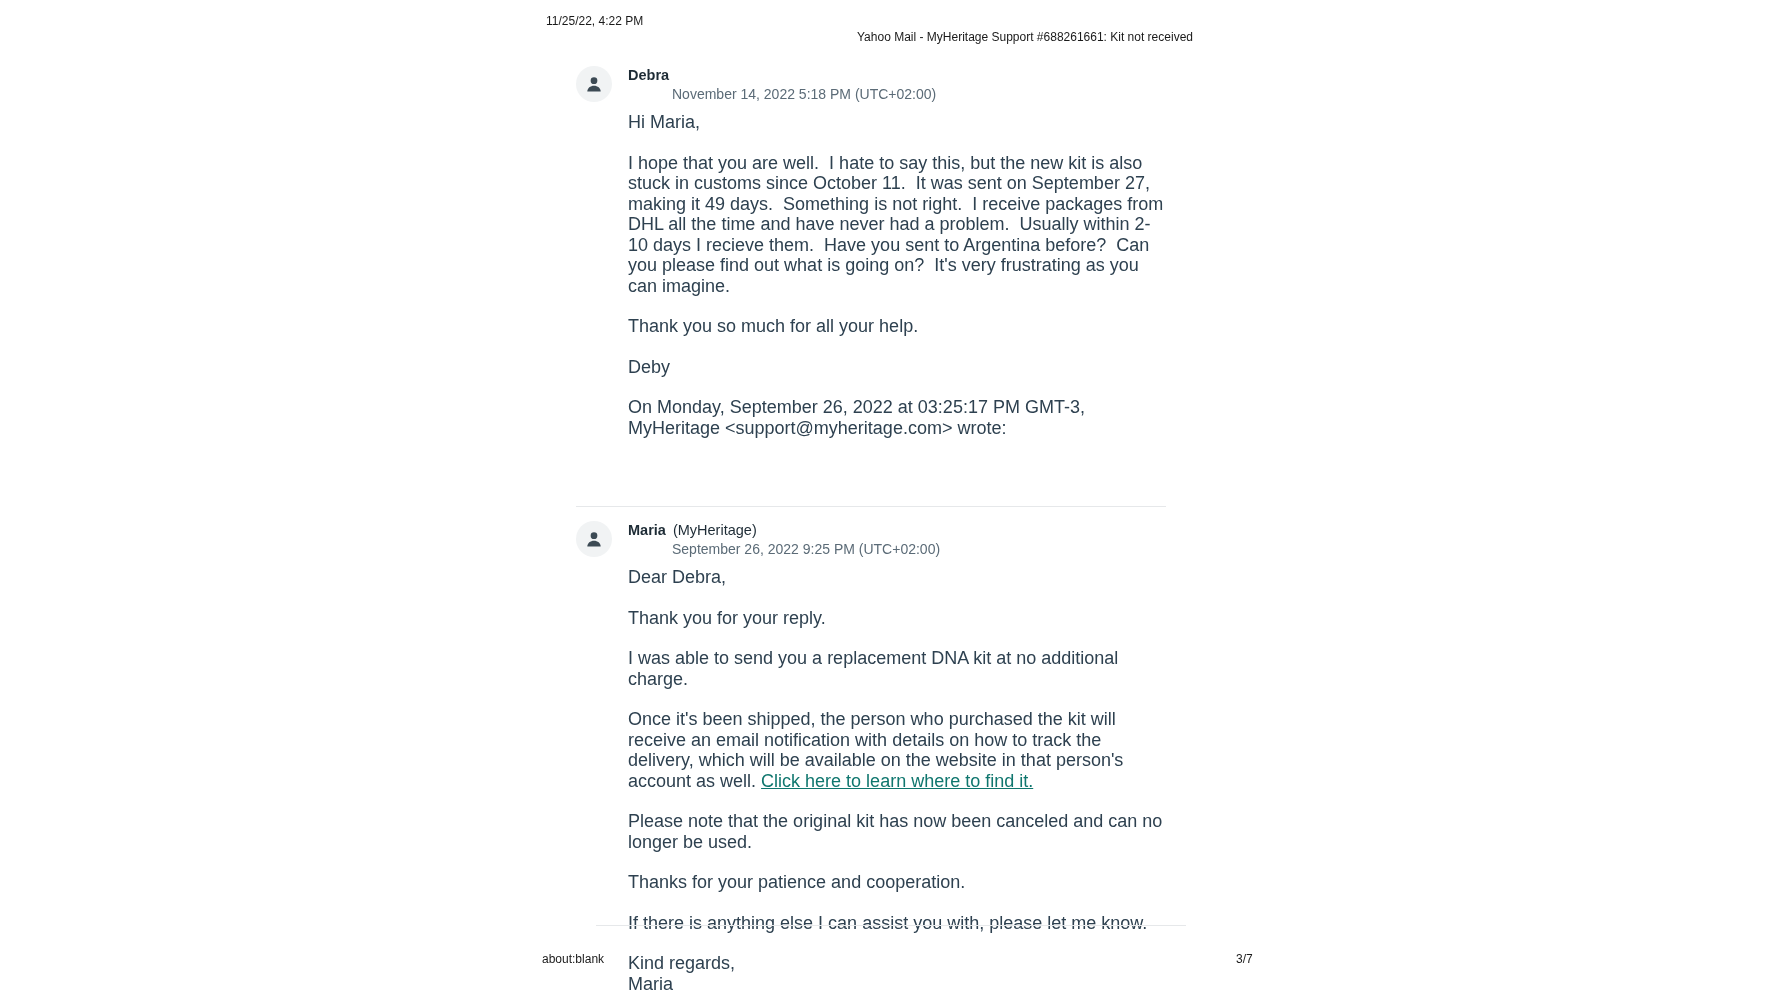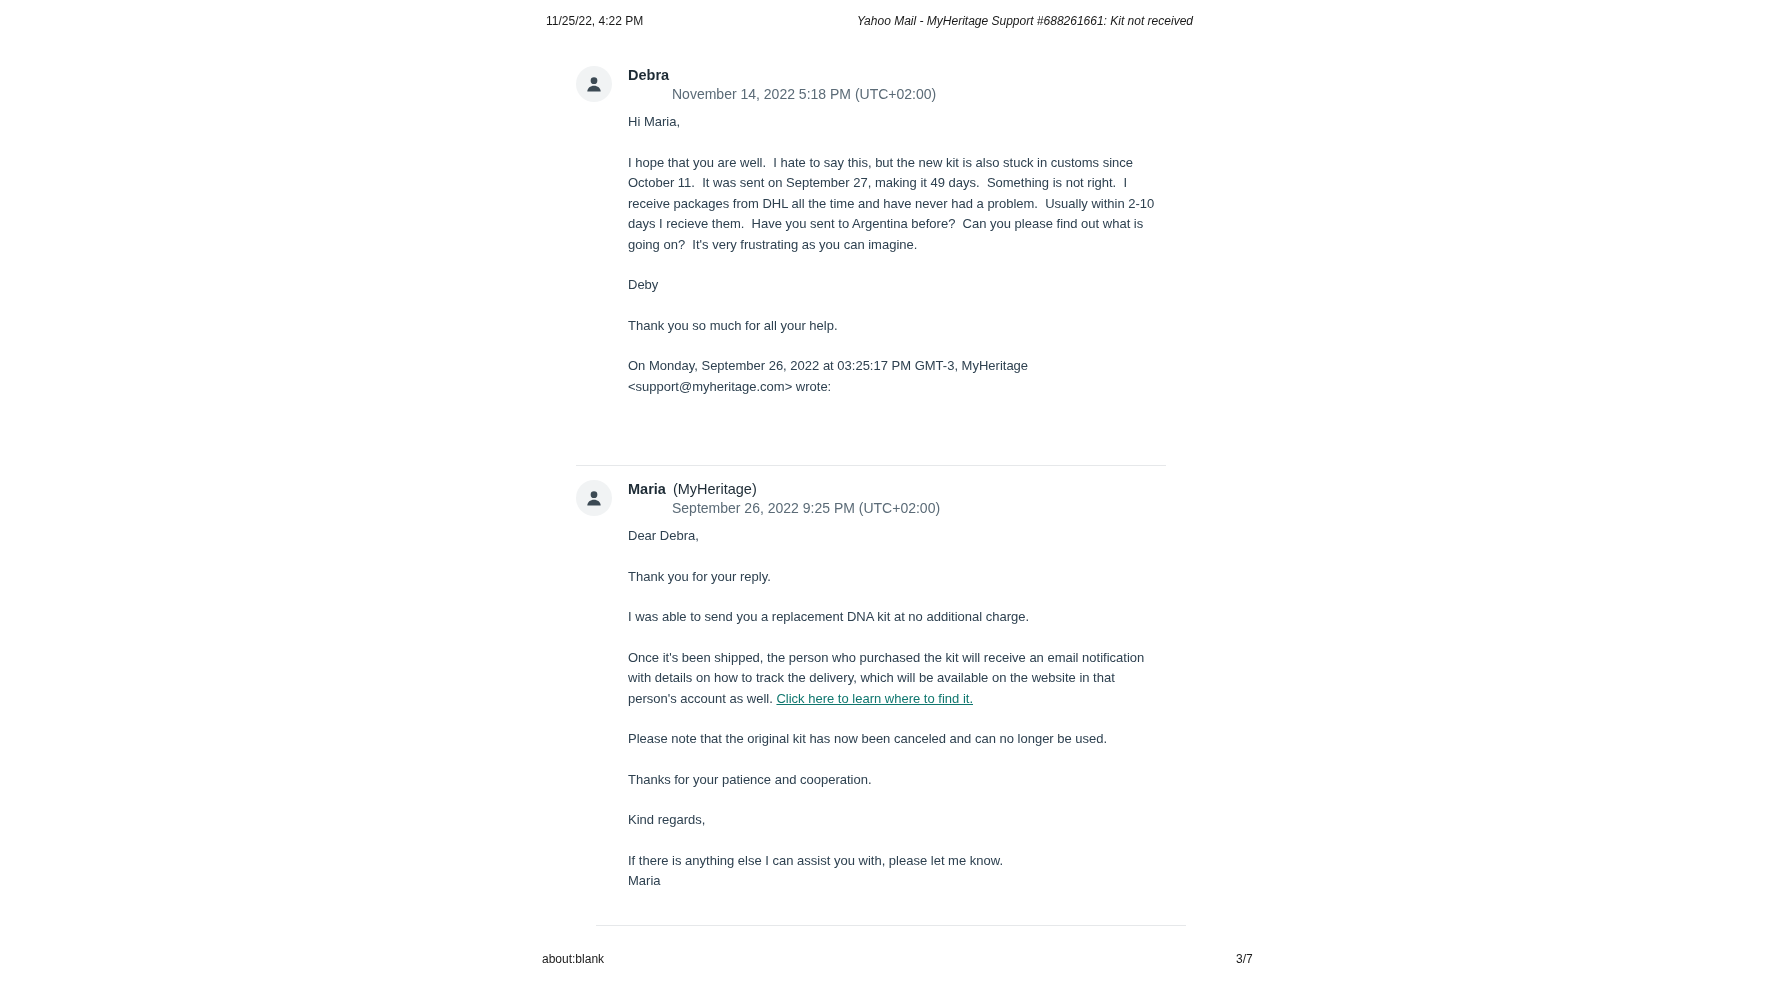--- a/index.html
+++ b/index.html
@@ -30,23 +30,22 @@
   }
   .ph-left {
     position: absolute;
     left: 534px;
     top: 0;
     white-space: nowrap;
   }
   .ph-center {
     position: absolute;
     left: 845px;
-    top: 0;
-    white-space: nowrap;
-    font-style: italic;
+    top: 16px;
+    white-space: nowrap;
   }
   .print-footer {
     position: absolute;
     bottom: 30px;
     left: 8px;
     width: 1778px;
     height: 18px;
     font-size: 12px;
     color: #1a1a1a;
   }
@@ -120,21 +119,21 @@
   .msg-date {
     font-size: 14px;
     color: #5b6b77;
     line-height: 16px;
     margin-bottom: 10px;
     margin-left: 44px;
   }
 
   .msg-text p {
     margin: 0 0 0 0;
-    font-size: 13px;
+    font-size: 18px;
     line-height: 20.5px;
     color: #2e4150;
     white-space: pre-wrap;
   }
   .msg-text p.gap {
     margin-top: 20px;
   }
   .msg-text p.tight {
     margin-top: 0;
   }
@@ -171,22 +170,22 @@
       </svg>
     </div>
     <div class="msg-body">
       <div class="sender-line">
         <span class="sender-name">Debra</span>
       </div>
       <div class="msg-date">November 14, 2022 5:18 PM (UTC+02:00)</div>
       <div class="msg-text">
         <p class="tight">Hi Maria,</p>
         <p class="gap">I hope that you are well.  I hate to say this, but the new kit is also stuck in customs since October 11.  It was sent on September 27, making it 49 days.  Something is not right.  I receive packages from DHL all the time and have never had a problem.  Usually within 2-10 days I recieve them.  Have you sent to Argentina before?  Can you please find out what is going on?  It's very frustrating as you can imagine.</p>
+        <p class="gap">Thank you so much for all your help.</p>
         <p class="gap">Deby</p>
-        <p class="gap">Thank you so much for all your help.</p>
         <p class="gap">On Monday, September 26, 2022 at 03:25:17 PM GMT-3, MyHeritage &lt;support@myheritage.com&gt; wrote:</p>
       </div>
       <div class="spacer-lg"></div>
     </div>
   </div>
 
   <div class="msg-divider"></div>
 
   <div class="message">
     <div class="avatar">
@@ -201,22 +200,22 @@
         <span class="sender-org">(MyHeritage)</span>
       </div>
       <div class="msg-date">September 26, 2022 9:25 PM (UTC+02:00)</div>
       <div class="msg-text">
         <p class="tight">Dear Debra,</p>
         <p class="gap">Thank you for your reply.</p>
         <p class="gap">I was able to send you a replacement DNA kit at no additional charge.</p>
         <p class="gap"><span>Once it's been shipped, the person who purchased the kit will receive an email notification with details on how to track the delivery, which will be available on the website in that person's account as well. </span><a class="inline-link" href="#">Click here to learn where to find it.</a></p>
         <p class="gap">Please note that the original kit has now been canceled and can no longer be used.</p>
         <p class="gap">Thanks for your patience and cooperation.</p>
+        <p class="gap">If there is anything else I can assist you with, please let me know.</p>
         <p class="gap">Kind regards,</p>
-        <p class="gap">If there is anything else I can assist you with, please let me know.</p>
         <p class="tight">Maria</p>
       </div>
       <div class="spacer-sm"></div>
     </div>
   </div>
 
 </div>
 
 <div class="bottom-rule"></div>
 

